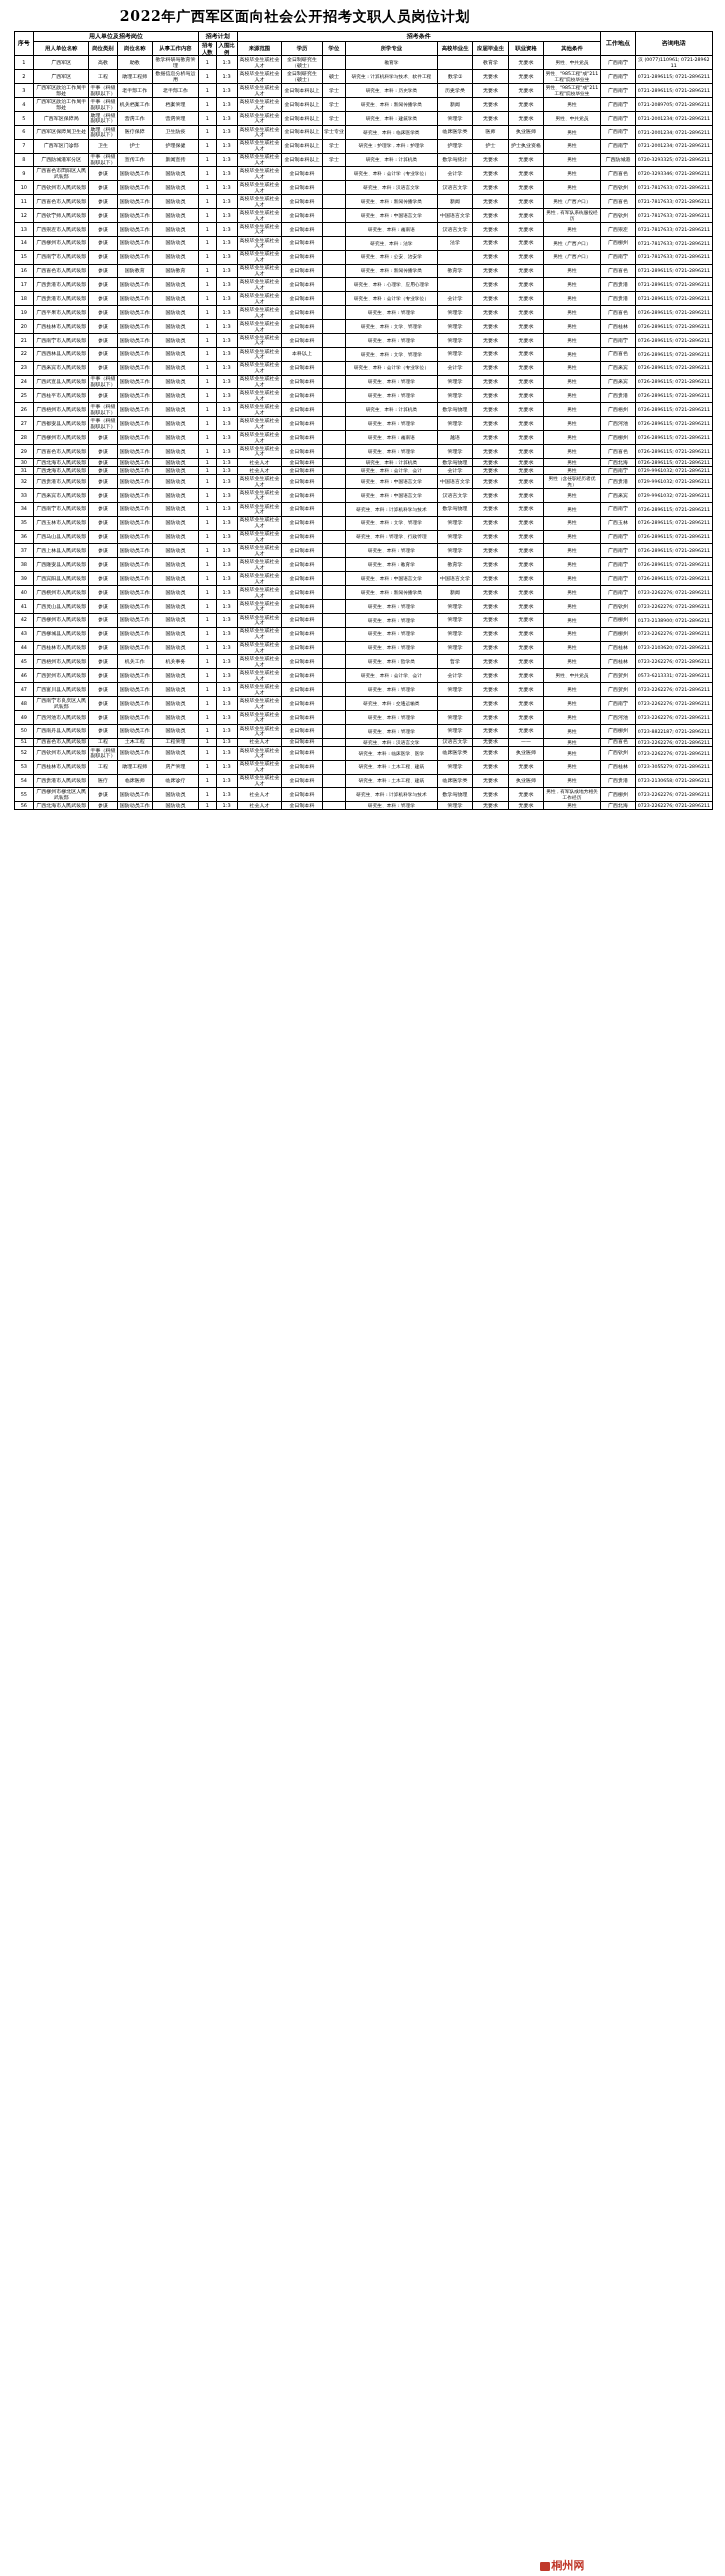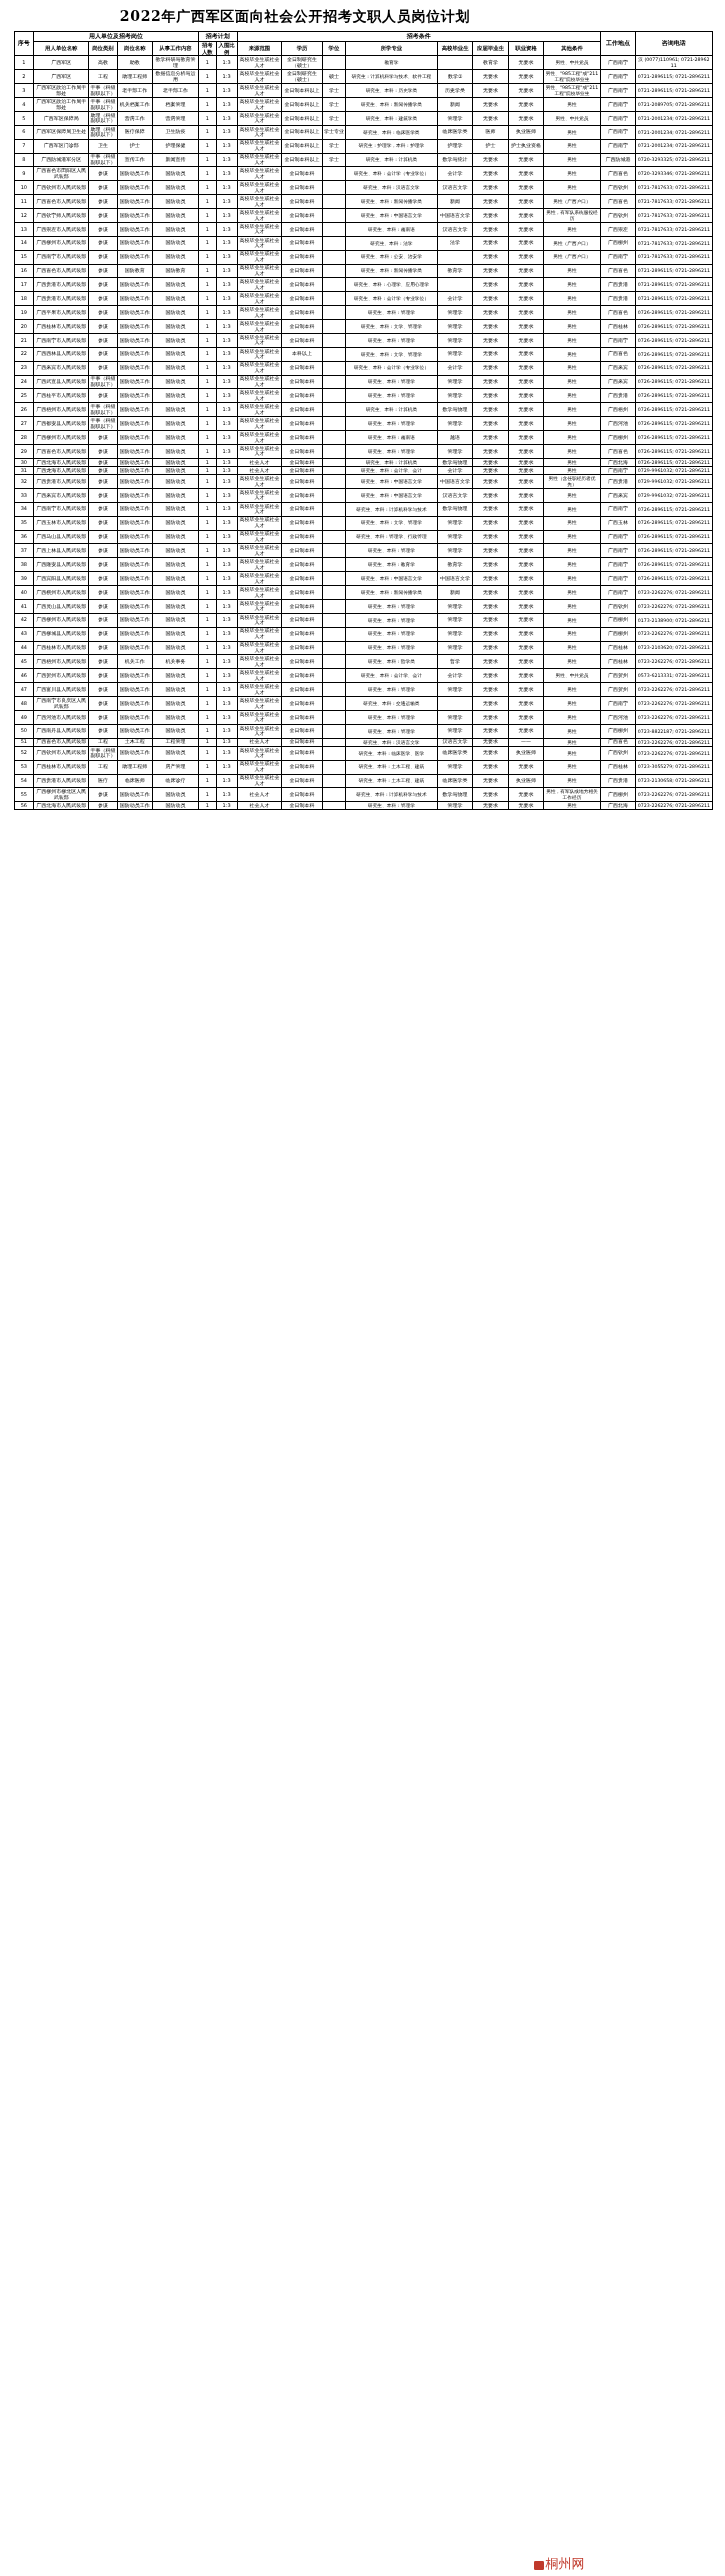--- a/index.html
+++ b/index.html
@@ -12,21 +12,21 @@
     font-size:14px;
     letter-spacing:0.7px;
     padding:8px 0 5.4px 0;
     color:#000;
   }
   table{border-collapse:collapse;margin:0 auto;width:699px;table-layout:fixed;}
   td,th{border:0.7px solid #000;font-size:5px;line-height:1.15;text-align:center;vertical-align:middle;padding:0.7px 0.7px;color:#000;word-break:break-all;}
   thead td{font-weight:bold;font-size:5.4px;background:#fff;}
   .grp{font-weight:bold;font-size:6px;}
   .sm{font-size:4.7px;}
-  .footer{position:absolute;bottom:2.7px;right:5.4px;font-size:13px;color:#c0392b;font-weight:normal;}
+  .footer{position:absolute;bottom:2.7px;right:5.4px;font-size:11px;color:#c0392b;font-weight:bold;}
   .footer .logo{display:inline-block;width:9.4px;height:9.4px;background:#c0392b;border-radius:1.3px;margin-right:2px;vertical-align:-2px;}
   .wrap{width:726px;}
 </style>
 </head>
 <body>
 
 <div class="page">
   <div class="title">2022年广西军区面向社会公开招考文职人员岗位计划</div>
 
   <div class="wrap">

